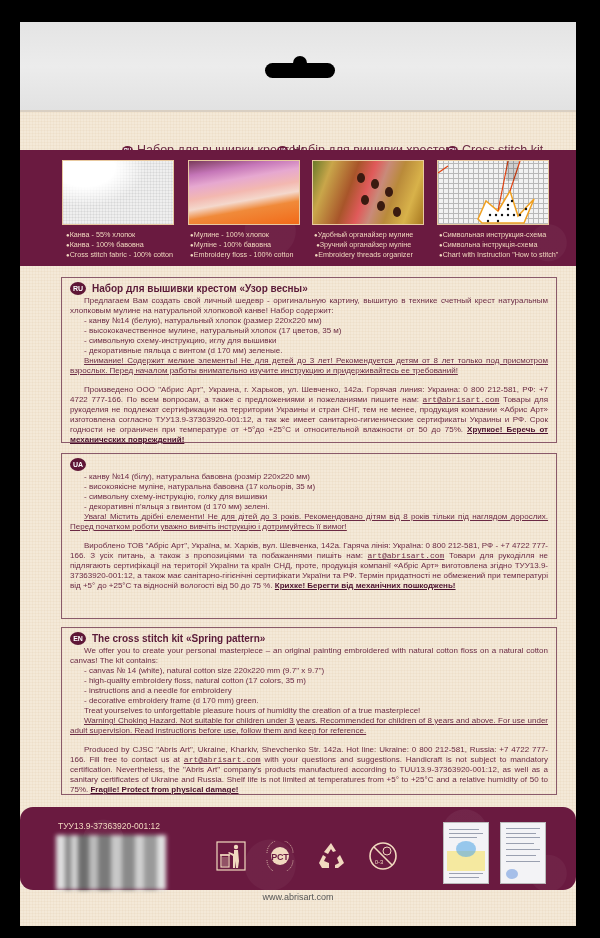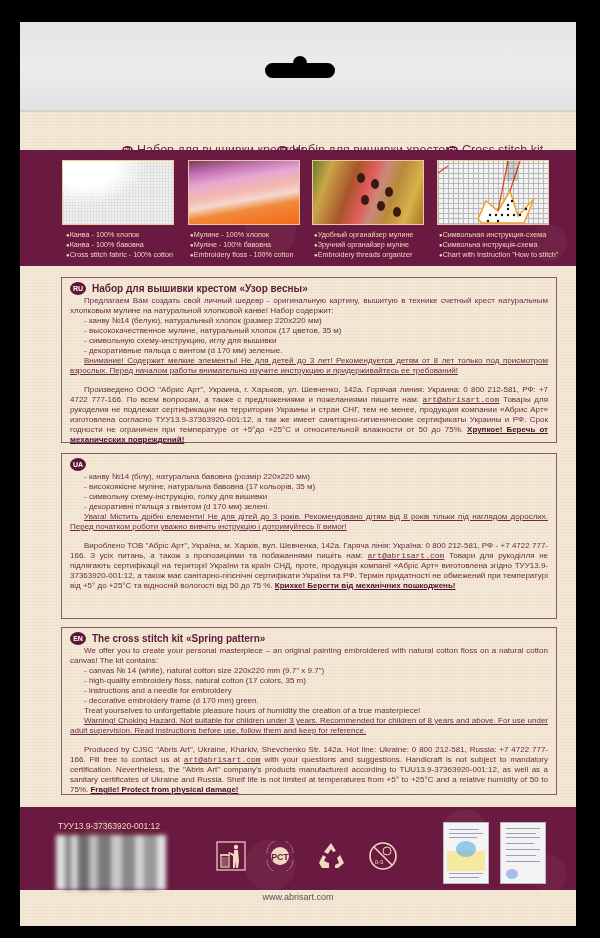--- a/index.html
+++ b/index.html
@@ -41,21 +41,21 @@
   .band {
     position: absolute; left: 0; width: 556px;
     background-color: #6a1a40;
     background-image:
       radial-gradient(circle at 15% 40%, rgba(255,255,255,0.05) 0 20px, transparent 21px),
       radial-gradient(circle at 45% 70%, rgba(255,255,255,0.04) 0 25px, transparent 26px),
       radial-gradient(circle at 80% 30%, rgba(255,255,255,0.05) 0 22px, transparent 23px),
       radial-gradient(circle at 95% 80%, rgba(255,255,255,0.04) 0 18px, transparent 19px);
   }
   .band-top { top: 128px; height: 116px; }
-  .band-bottom { top: 785px; height: 83px; }
+  .band-bottom { top: 785px; height: 83px; border-radius: 13px; }
 
   .photo {
     position: absolute; top: 10px; width: 112px; height: 65px;
     border: 1px solid #e8c9a0;
   }
   .photo-canvas {
     background-color: #efefef;
     background-image:
       radial-gradient(ellipse at 20% 10%, #ffffff 0 30px, transparent 60px),
       repeating-linear-gradient(0deg, rgba(0,0,0,0.05) 0 1px, transparent 1px 3px),
@@ -134,21 +134,21 @@
     </div>
     <div class="lang-item" style="left:427px;">
       <span class="lang-dot">EN</span>
       <span>Cross stitch kit</span>
     </div>
   </div>
 
   <div class="band band-top">
     <div class="photo photo-canvas" style="left:42px;"></div>
     <div class="caption" style="left:46px;">
-      <div>Канва - 100% хлопок</div>
+      <div>Канва - 55% хлопок</div>
       <div>Канва - 100% бавовна</div>
       <div>Cross stitch fabric - 100% cotton</div>
     </div>
 
     <div class="photo photo-floss" style="left:168px;"></div>
     <div class="caption" style="left:170px;">
       <div>Мулине - 100% хлопок</div>
       <div>Муліне - 100% бавовна</div>
       <div>Embroidery floss - 100% cotton</div>
     </div>
@@ -156,21 +156,21 @@
     <div class="photo photo-organizer" style="left:292px;">
       <div class="holes">
         <span class="hole" style="left:4px;top:4px;"></span>
         <span class="hole" style="left:18px;top:10px;"></span>
         <span class="hole" style="left:32px;top:18px;"></span>
         <span class="hole" style="left:8px;top:26px;"></span>
         <span class="hole" style="left:24px;top:32px;"></span>
         <span class="hole" style="left:40px;top:38px;"></span>
       </div>
     </div>
-    <div class="caption" style="left:294px;">
+    <div class="caption" style="left:294px;text-align:center;">
       <div>Удобный органайзер мулине</div>
       <div>Зручний органайзер муліне</div>
       <div>Embroidery threads organizer</div>
     </div>
 
     <div class="photo photo-chart" style="left:417px;">
       <svg width="112" height="65" viewBox="0 0 112 65">
         <polygon points="40,58 48,40 60,50 72,30 80,55 96,38 86,62 44,62" fill="#ffffff" stroke="#f0a020" stroke-width="1.5"></polygon>
         <g fill="#111">
           <circle cx="52" cy="54" r="1.2"></circle>

